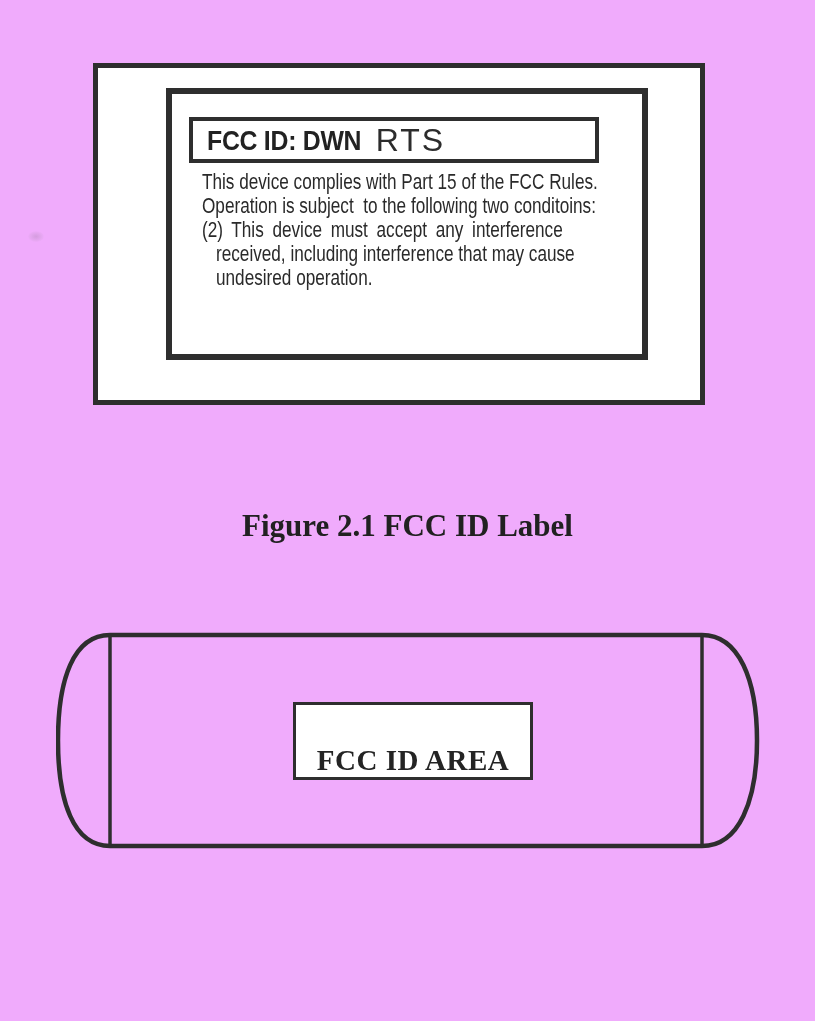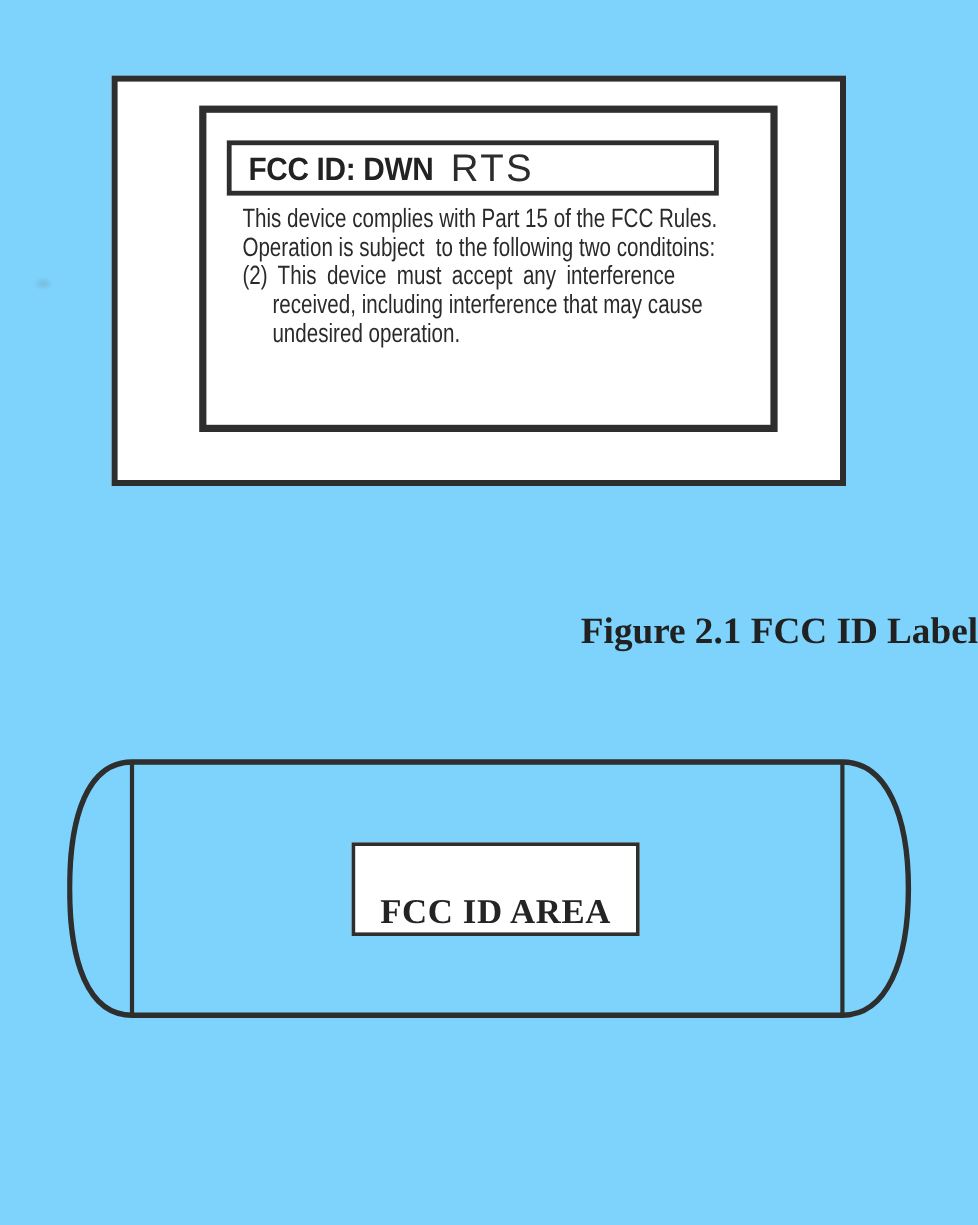--- a/index.html
+++ b/index.html
@@ -4,21 +4,21 @@
 <style>
   html, body {
     margin: 0;
     padding: 0;
     background: #ffffff;
   }
   .page {
     position: relative;
     width: 815px;
     height: 1021px;
-    background: #7dd3fc;
+    background: #f0abfc;
     overflow: hidden;
     font-family: "Liberation Sans", sans-serif;
   }
 
   
   .fig1-outer {
     position: absolute;
     left: 93px;
     top: 63px;
     width: 602px;   
@@ -79,34 +79,34 @@
   }
   .ll > span {
     display: inline-block;
     font-size: 22px;
     white-space: pre;
     transform: scaleX(0.78);
     transform-origin: 0 50%;
   }
   .ll-n    { padding-left: 30px; }
   .ll-flush{ padding-left: 6px;  }
-  .ll-hang { padding-left: 55px; }
+  .ll-hang { padding-left: 44px; }
   .ll-wide > span { word-spacing: 5px; }
 
   
   .caption {
     position: absolute;
     left: 0;
     width: 815px;
     text-align: center;
     font-family: "Liberation Serif", serif;
     font-weight: 700;
     color: #212121;
   }
-  .cap1 { top: 508px; font-size: 31px; text-align: right; }
+  .cap1 { top: 508px; font-size: 31px; }
   .cap2 { top: 899px; font-size: 32px; letter-spacing: -0.2px; }
 
   
   .fig2-svg {
     position: absolute;
     left: 56px;
     top: 628px;
   }
   .cap-outline {
     fill: none;

